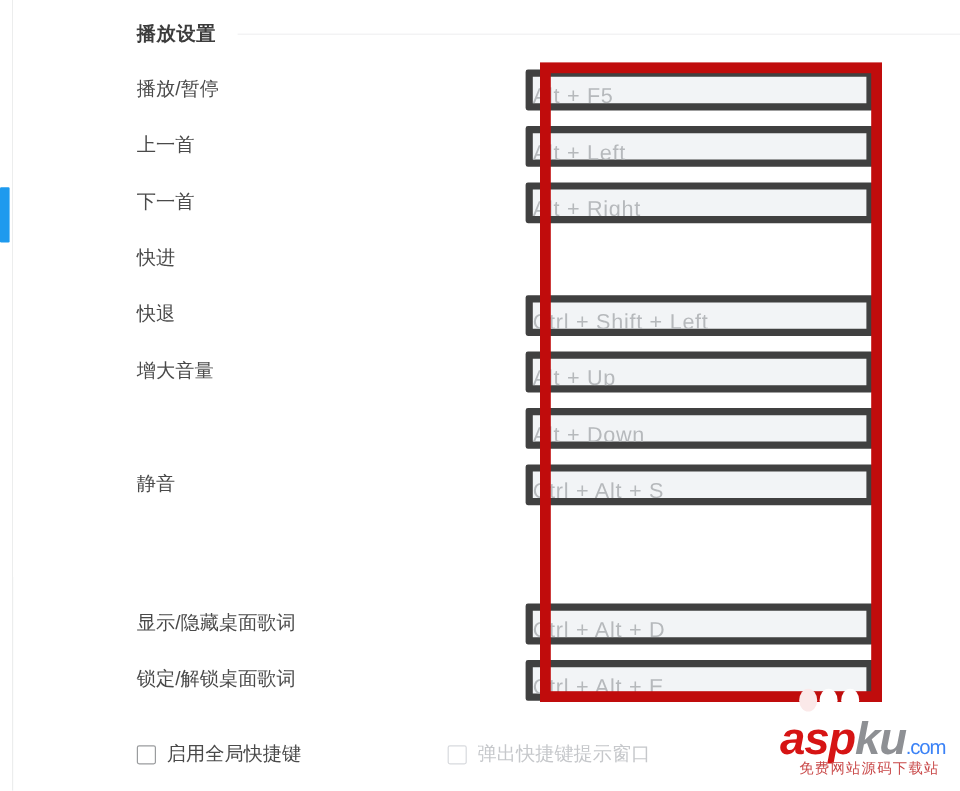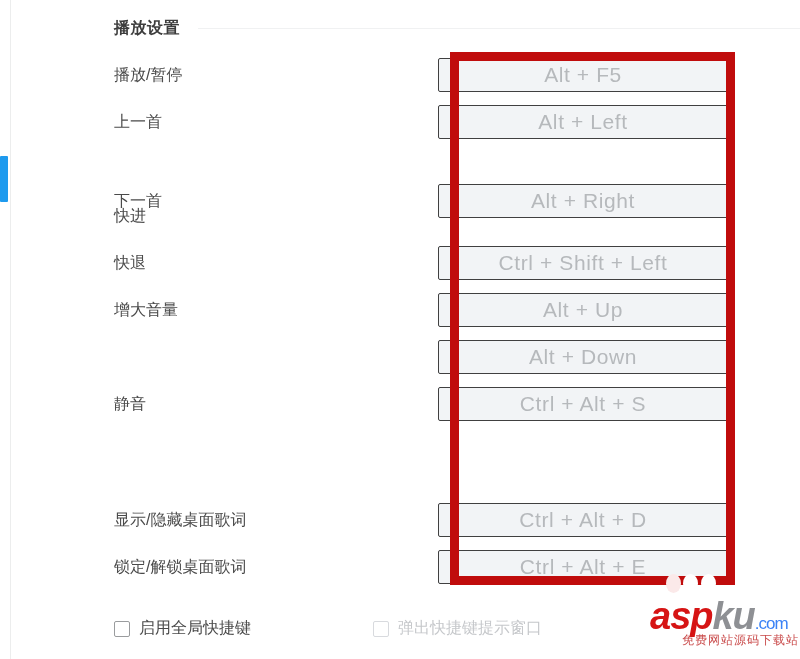--- a/index.html
+++ b/index.html
@@ -92,25 +92,25 @@
     white-space: nowrap;
   }
   .row-input {
     position: absolute;
     left: 324px;
     top: 0;
     width: 290px;
     height: 34px;
     box-sizing: border-box;
     background: #f2f4f6;
-    border: 1px solid #404040;
+    border: 6px solid #404040;
     border-radius: 2px;
     line-height: 32px;
-    text-align: center;
-    font-size: 21px;
+    text-align: left;
+    font-size: 18px;
     color: #b6b9bc;
     letter-spacing: 0.6px;
     overflow: hidden;
     white-space: nowrap;
   }
 
   
   .check-bar {
     position: absolute;
     left: 103px;
@@ -168,21 +168,21 @@
     font-style: italic;
     letter-spacing: -1px;
     line-height: 40px;
     white-space: nowrap;
   }
   .wm-asp { color: #d61414; margin-left: 32px; }
   .wm-ku  { color: #8e9094; }
   .wm-com { color: #3b82f6; font-size: 17px; font-style: normal; font-weight: normal; }
   .wm-sub {
     position: absolute;
-    left: 64px;
+    left: 48px;
     top: 36px;
     font-size: 12px;
     color: #c94a4a;
     letter-spacing: 1px;
     white-space: nowrap;
   }
   .wm-dots {
     position: absolute;
     left: 48px;
     top: -22px;
@@ -219,21 +219,21 @@
   <div class="row" style="top:58px;">
     <span class="row-label">播放/暂停</span>
     <div class="row-input">Alt + F5</div>
   </div>
 
   <div class="row" style="top:105px;">
     <span class="row-label">上一首</span>
     <div class="row-input">Alt + Left</div>
   </div>
 
-  <div class="row" style="top:152px;margin-top:32px;">
+  <div class="row" style="top:152px;">
     <span class="row-label">下一首</span>
     <div class="row-input">Alt + Right</div>
   </div>
 
   <div class="row" style="top:199px;">
     <span class="row-label">快进</span>
   </div>
 
   <div class="row" style="top:246px;">
     <span class="row-label">快退</span>

